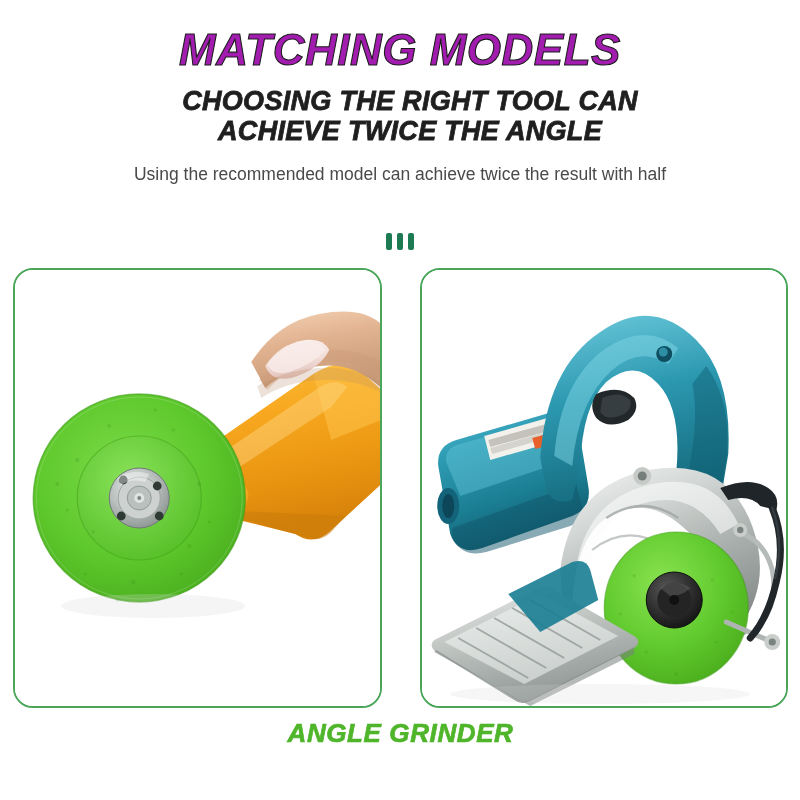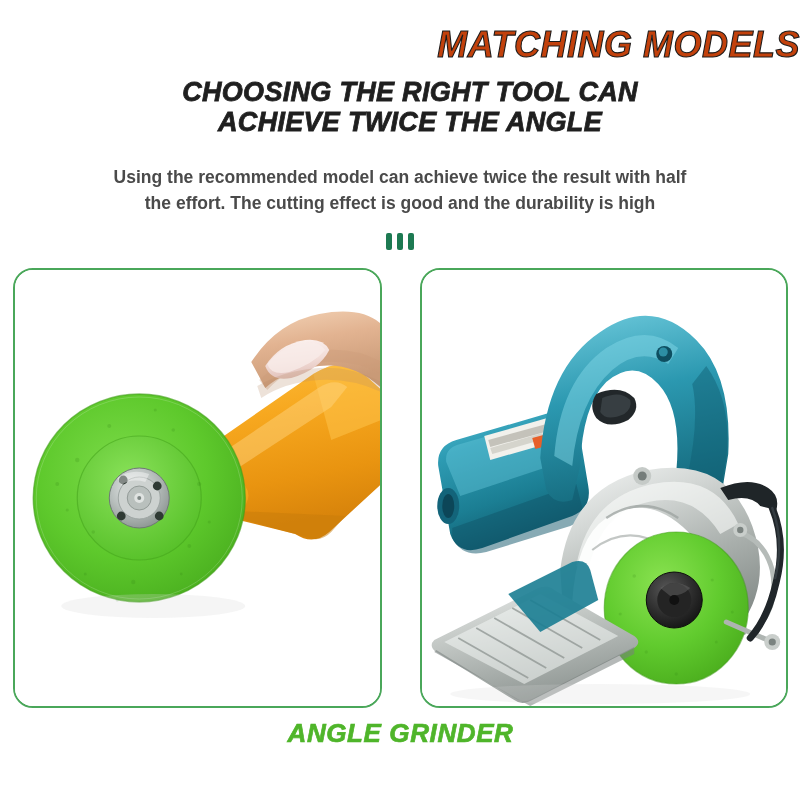--- a/index.html
+++ b/index.html
@@ -22,48 +22,47 @@
   
   .header {
     position: absolute;
     top: 0; left: 0;
     width: 800px;
     text-align: center;
     padding-top: 26px;
   }
 
   .title {
-    font-size: 36px;
+    font-size: 44px;
     font-weight: 900;
     font-style: italic;
     letter-spacing: 0.5px;
-    color: #c2410c;
+    color: #a21caf;
     line-height: 1.08;
-    text-align: right;
     -webkit-text-stroke: 1.1px #1b1b1b;
   }
 
   .subtitle {
     margin-top: 12px;
     font-size: 27px;
     font-weight: 900;
     font-style: italic;
     letter-spacing: 0.3px;
     color: #1f1f1f;
     line-height: 1.12;
     margin-left: 20px;
     -webkit-text-stroke: 0.8px #1f1f1f;
   }
   .subtitle .sub-line { display: block; }
 
   .desc {
-    margin: 28px auto 0;
+    margin: 16px auto 0;
     width: 680px;
     font-size: 17.5px;
-    font-weight: 700;
+    font-weight: 400;
     color: #4a4a4a;
     line-height: 1.45;
   }
   .desc .desc-line { display: block; }
 
   
   .divider {
     position: absolute;
     top: 233px;
     left: 0;
@@ -140,21 +139,20 @@
 
     <div class="title">MATCHING MODELS</div>
 
     <div class="subtitle">
       <span class="sub-line">CHOOSING THE RIGHT TOOL CAN</span>
       <span class="sub-line">ACHIEVE TWICE THE ANGLE</span>
     </div>
 
     <div class="desc">
       <span class="desc-line">Using the recommended model can achieve twice the result with half</span>
-      <span class="desc-line">the effort. The cutting effect is good and the durability is high</span>
     </div>
   </div>
 
   <div class="divider">
     <span class="tick"></span>
     <span class="tick"></span>
     <span class="tick"></span>
   </div>
 
   <div class="cards">

